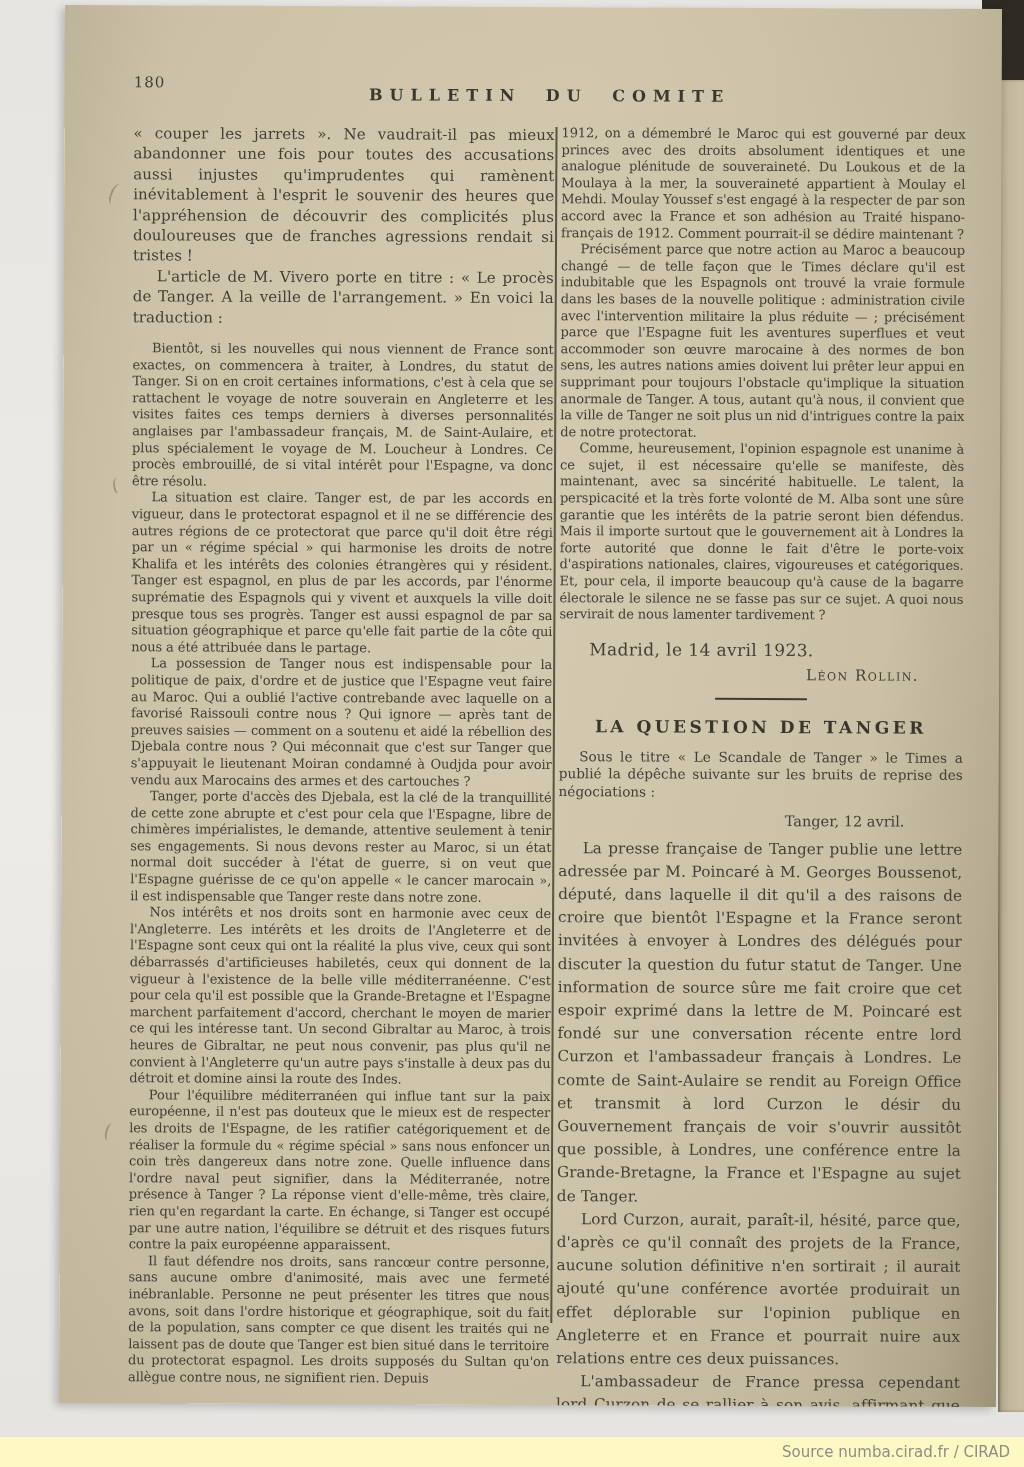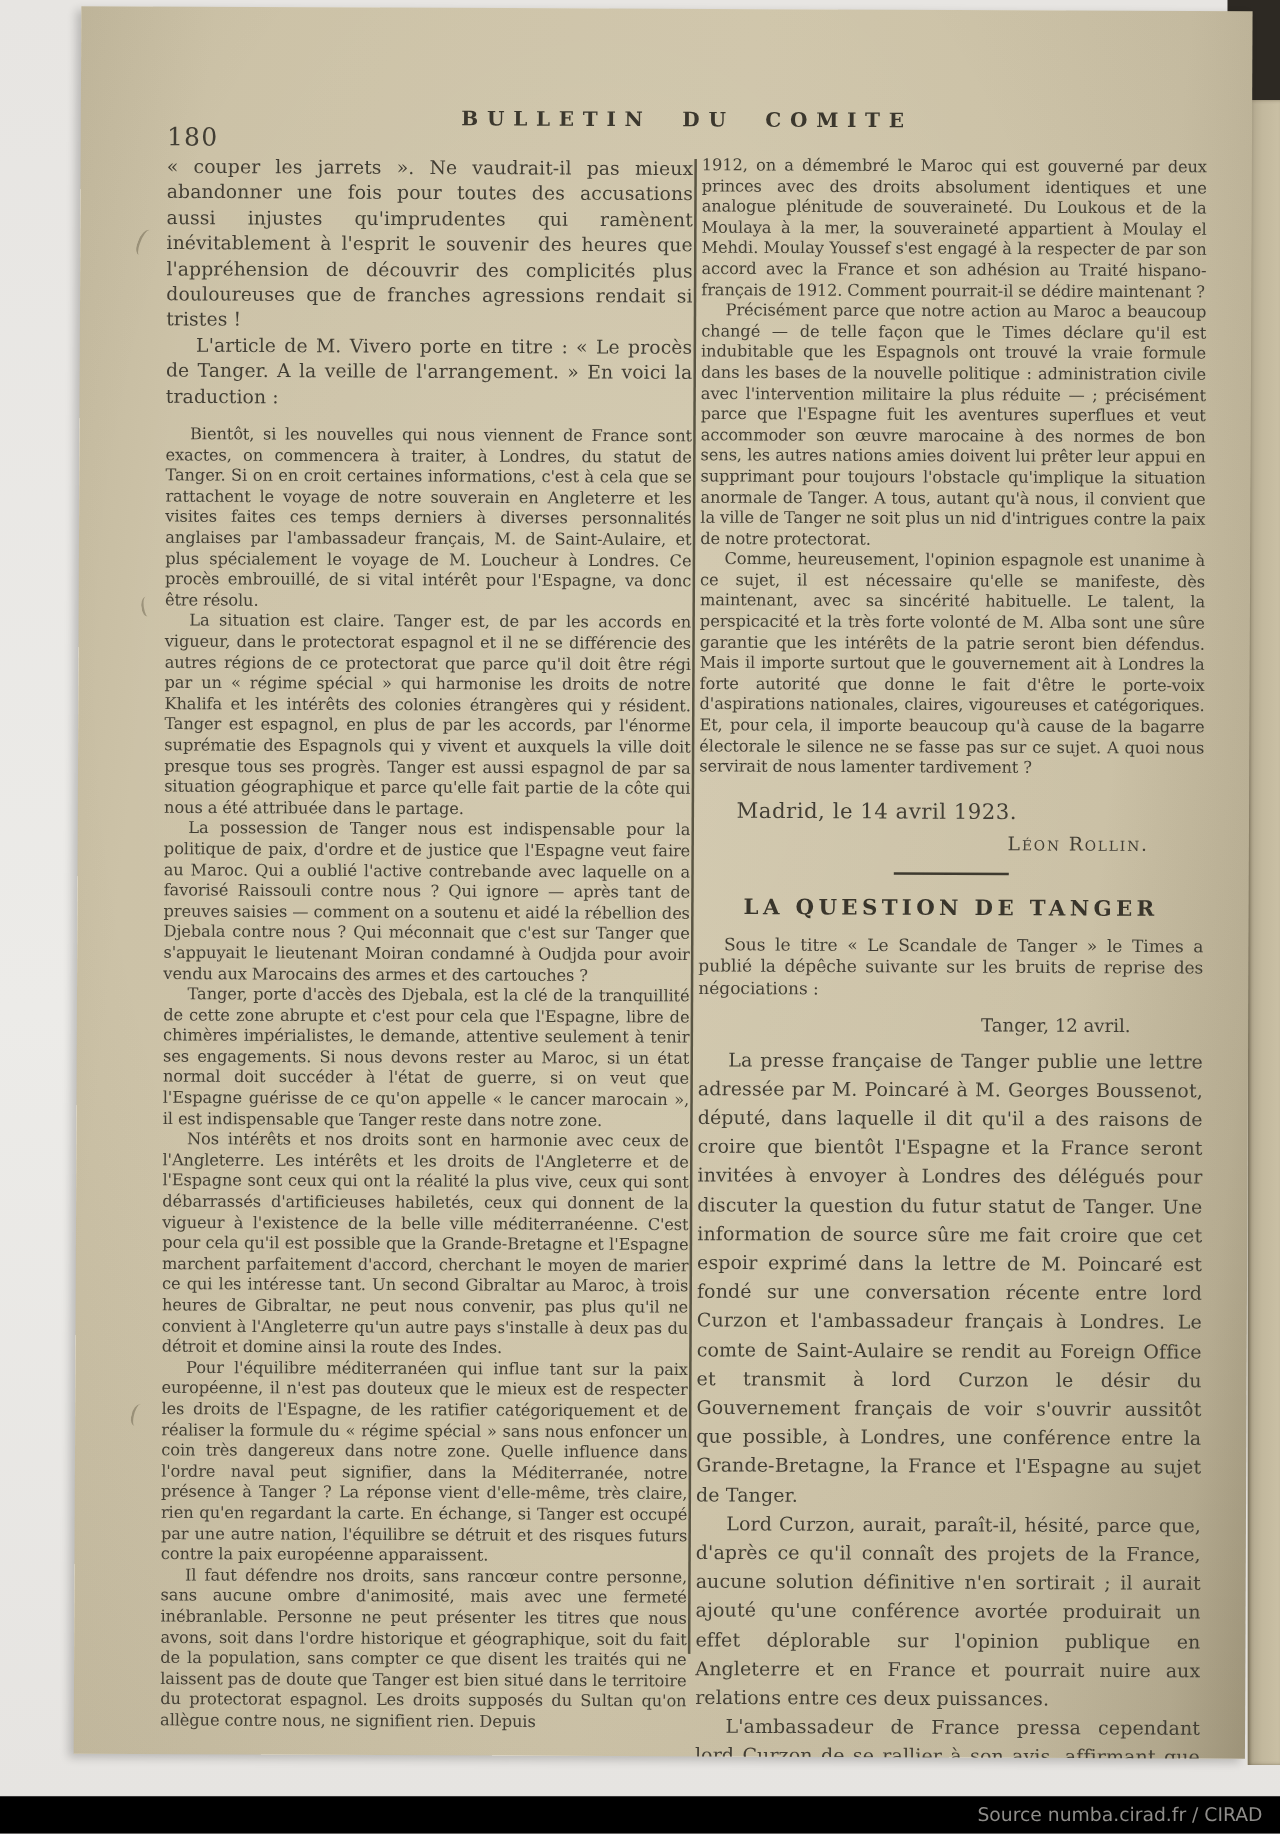--- a/index.html
+++ b/index.html
@@ -16,21 +16,21 @@
   }
   .page-sheet{
     position:absolute;left:62px;top:7px;width:937px;height:1398px;overflow:hidden;
     background:
       radial-gradient(ellipse at 45% 38%, rgba(255,255,245,.10) 0%, rgba(0,0,0,0) 55%, rgba(60,50,30,.10) 100%),
       linear-gradient(96deg,#c3b99e 0%,#ccc2a7 10%,#cfc5aa 50%,#cbc1a6 82%,#bcb297 94%,#a89e83 100%);
     transform:rotate(.25deg);
     box-shadow:-4px 3px 8px rgba(0,0,0,.20);
     color:#423e34;
   }
-  .page-number{position:absolute;left:69px;top:92px;font-size:20px;letter-spacing:1px;}
+  .page-number{position:absolute;left:69px;top:68px;font-size:15px;letter-spacing:1px;}
   .journal-title{position:absolute;left:71px;top:79px;width:828px;text-align:center;
     font-size:16px;font-weight:bold;letter-spacing:7px;word-spacing:12px;color:#3b372d;}
   .column-divider{position:absolute;left:491px;top:120px;width:1.5px;height:1196px;background:#43402f;opacity:.85;}
   .col-left{position:absolute;left:69px;top:118px;width:421px;}
   .col-right{position:absolute;left:497px;top:118px;width:404px;}
   p{margin:0;text-align:justify;hyphens:none;}
   .intro p{font-size:15px;line-height:20.4px;text-indent:1.6em;letter-spacing:.1px;}
   .intro p.flush{text-indent:0;}
   .quote{margin-top:13px;}
   .quote p{font-size:13px;line-height:16.6px;text-indent:1.5em;letter-spacing:-.1px;}
@@ -42,21 +42,21 @@
   .section-title{text-align:center;font-size:17px;font-weight:bold;letter-spacing:3.5px;margin-top:17px;color:#39352b;}
   .section-intro{font-size:13.6px;line-height:17.6px;margin-top:12px;text-indent:1.5em;}
   .dateline-tanger{text-align:right;margin:11px 58px 0 0;font-size:14.5px;}
   .rc-bottom{margin-top:9px;}
   .rc-bottom p{font-size:15.2px;line-height:23.2px;text-indent:1.6em;letter-spacing:.1px;}
   .margin-mark{position:absolute;border-left:2px solid rgba(85,78,58,.40);border-radius:60% 40%;}
   .mark1{left:46px;top:178px;width:9px;height:22px;transform:rotate(18deg);}
   .mark2{left:50px;top:472px;width:7px;height:16px;transform:rotate(-12deg);}
   .mark3{left:45px;top:1118px;width:8px;height:18px;transform:rotate(10deg);}
   .footer-bar{
-    position:absolute;left:0;bottom:0;width:1024px;height:30px;background:#000000;
+    position:absolute;left:0;bottom:0;width:1024px;height:30px;background:#fef9c3;
     border-top:1px solid #e2e0dd;display:flex;align-items:center;justify-content:flex-end;
   }
   .source-text{font-family:"DejaVu Sans", sans-serif;font-size:15px;color:#8e8c89;padding-right:14px;}
 </style>
 </head>
 <body>
 
 <div class="dark-corner"></div>
 <div class="next-page-edge"></div>
 

